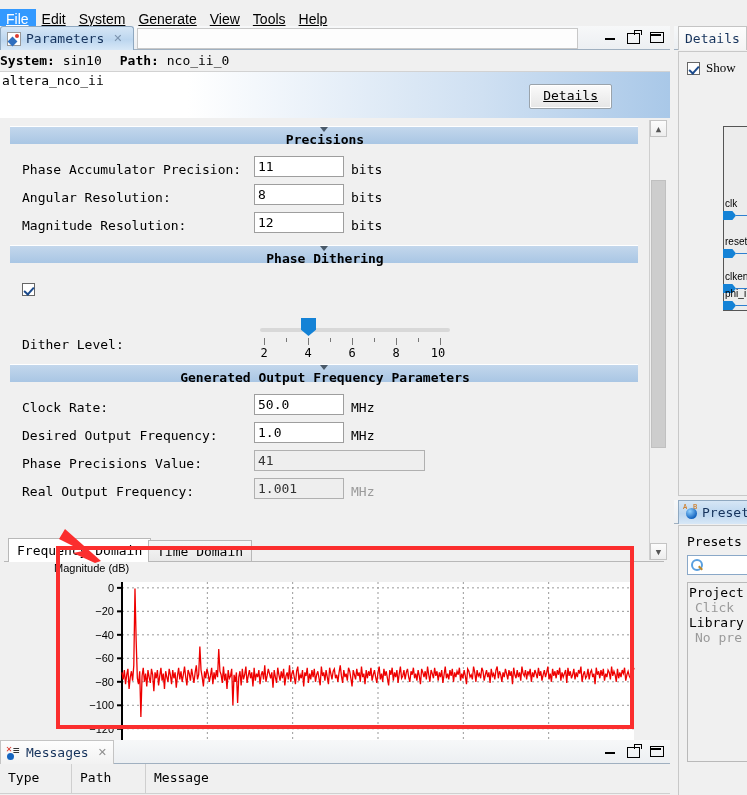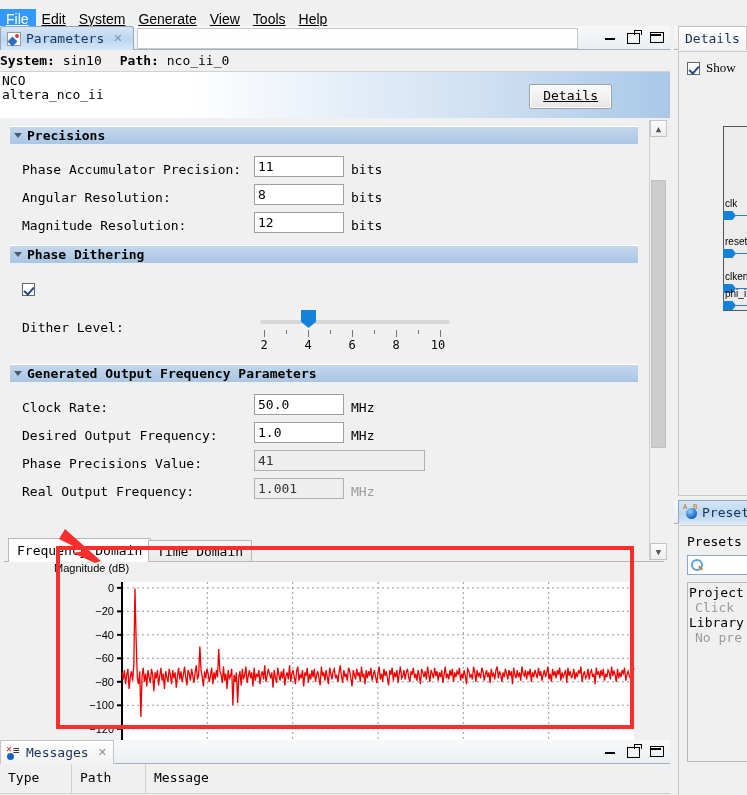--- a/index.html
+++ b/index.html
@@ -129,20 +129,21 @@
     background: #cdcdcd; border: 1px solid #c0c0c0;
   }
 
   .section-head {
     margin: 6px 10px 0 10px;
     background: linear-gradient(to bottom,#c3d7ec,#a9c6e4);
     border-top: 1px solid #ffffff;
     height: 18px; display: flex; align-items: center;
     font-weight: bold; font-size: 13px; color: #000;
     padding-left: 2px;
+    flex-direction: column;
   }
   .section-head .tri {
     width: 0; height: 0; border-left: 4px solid transparent; border-right: 4px solid transparent;
     border-top: 5px solid #4a5a6a; margin: 0 5px 0 2px;
   }
   .section-body { padding: 5px 0 6px 22px; }
 
   .frow { display: flex; align-items: flex-end; height: 28px; }
   .flabel { font-size: 13px; white-space: nowrap; }
   .finput {
@@ -302,21 +303,20 @@
       <b>System:</b>
       <span>&nbsp;</span>
       <span>sin10</span>
       <span class="sp-gap"></span>
       <b>Path:</b>
       <span>&nbsp;</span>
       <span>nco_ii_0</span>
     </div>
 
     <div class="module-header">
-      <div>NCO</div>
       <div>altera_nco_ii</div>
       <div class="details-btn"><u>Details</u></div>
     </div>
 
     <div class="form-area">
 
       <div class="section-head">
         <span class="tri"></span>
         <span>Precisions</span>
       </div>
@@ -339,21 +339,21 @@
       </div>
 
       <div class="section-head">
         <span class="tri"></span>
         <span>Phase Dithering</span>
       </div>
       <div class="section-body">
         <div class="frow">
           <span class="chk on"></span>
         </div>
-        <div class="frow" style="height:56px; align-items:center;">
+        <div class="frow" style="height:56px; align-items:flex-end;">
           <span class="flabel" style="width:226px; margin-top:6px;">Dither Level:</span>
           <div class="slider-wrap">
             <div class="slider-track"></div>
             <div class="slider-thumb"></div>
             <div class="slider-ticks">
               <i style="left:4px;height:7px"></i>
                 <i style="left:26px;height:4px"></i>
               <i style="left:48px;height:7px"></i>
                 <i style="left:70px;height:4px"></i>
               <i style="left:92px;height:7px"></i>

